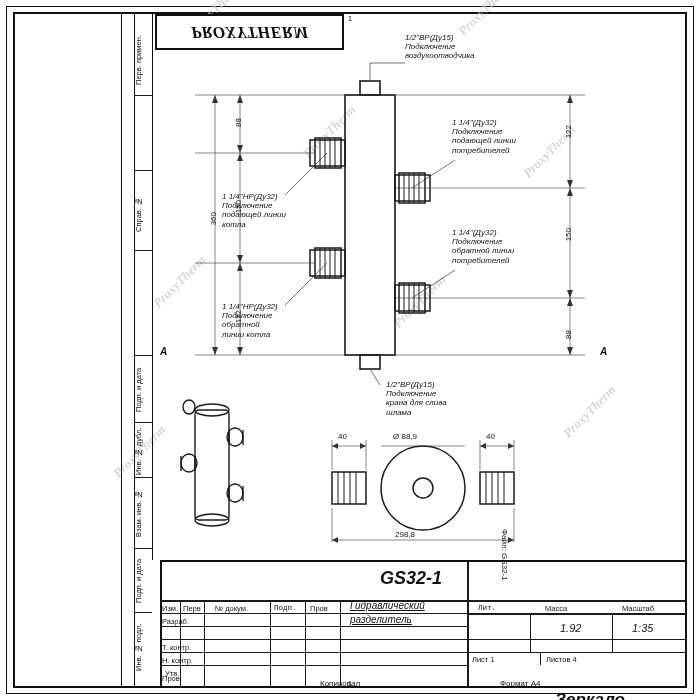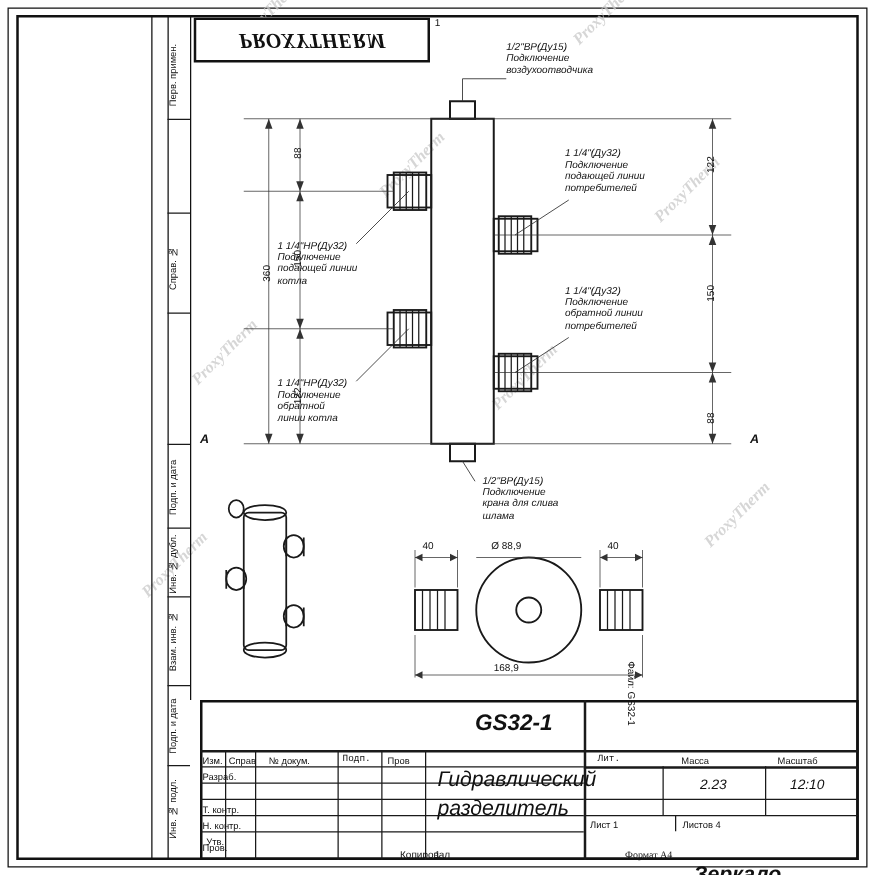--- a/index.html
+++ b/index.html
@@ -75,21 +75,21 @@
   <div class="sidecell" style="left:134px;top:425px;height:52px;">Инв. № дубл.</div>
   <div class="sidecell" style="left:134px;top:480px;height:66px;">Взам. инв. №</div>
   <div class="sidecell" style="left:134px;top:552px;height:58px;">Подп. и дата</div>
   <div class="sidecell" style="left:134px;top:616px;height:62px;">Инв. № подл.</div>
 
   <div class="txt ctr" style="left:340px;top:14px;width:20px;">1</div>
   <div class="txt ctr" style="left:340px;top:679px;width:20px;">1</div>
   <div class="txt" style="left:600px;top:346px;font-weight:bold;font-style:italic;font-size:10px;">A</div>
   <div class="txt" style="left:160px;top:346px;font-weight:bold;font-style:italic;font-size:10px;">A</div>
   <div class="txt" style="left:320px;top:679px;">Копировал</div>
-  <div class="txt" style="left:500px;top:679px;font-family:Liberation Serif, serif;">Формат A4</div>
+  <div class="txt" style="left:500px;top:679px;">Формат A4</div>
   <div class="txt" style="left:500px;top:529px;writing-mode:vertical-rl;">Файл: GS32-1</div>
 
   <div id="logo">
     <div id="logoTxt">PROXYTHERM</div>
   </div>
 
   <svg class="abs" style="left:155px;top:55px;" width="480" height="360">
     <g fill="none" stroke="#1a1a1a" stroke-width="1.6">
 
       <rect x="190" y="40" width="50" height="260"></rect>
@@ -266,21 +266,21 @@
       <polygon points="170,26 176,23 176,29"></polygon>
         <polygon points="204,26 198,23 198,29"></polygon>
       <polygon points="22,120 28,117 28,123"></polygon>
         <polygon points="204,120 198,117 198,123"></polygon>
     </g>
   </svg>
 
   <div class="txt" style="left:338px;top:432px;">40</div>
   <div class="txt" style="left:486px;top:432px;">40</div>
   <div class="txt" style="left:393px;top:432px;">Ø 88,9</div>
-  <div class="txt" style="left:395px;top:530px;">168,9</div>
+  <div class="txt" style="left:395px;top:530px;">298,8</div>
 
   <div id="tb">
 
     <div class="abs" style="left:0;top:0;width:527px;height:128px;border:2px solid #111;box-sizing:border-box;"></div>
 
     <div class="ln" style="left:0;top:40px;width:527px;height:1.5px;"></div>
     <div class="ln" style="left:0;top:53px;width:307px;height:1px;"></div>
     <div class="ln" style="left:0;top:66px;width:307px;height:1px;"></div>
     <div class="ln" style="left:0;top:79px;width:307px;height:1px;"></div>
     <div class="ln" style="left:0;top:92px;width:307px;height:1px;"></div>
@@ -294,39 +294,39 @@
     <div class="ln" style="left:44px;top:40px;width:1px;height:88px;"></div>
     <div class="ln" style="left:110px;top:40px;width:1px;height:88px;"></div>
     <div class="ln" style="left:145px;top:40px;width:1px;height:88px;"></div>
     <div class="ln" style="left:180px;top:40px;width:1px;height:88px;"></div>
     <div class="ln" style="left:307px;top:0;width:1.5px;height:128px;"></div>
     <div class="ln" style="left:370px;top:53px;width:1px;height:39px;"></div>
     <div class="ln" style="left:452px;top:53px;width:1px;height:39px;"></div>
     <div class="ln" style="left:380px;top:92px;width:1px;height:13px;"></div>
 
     <div class="tbtxt" style="left:2px;top:44px;">Изм.</div>
-    <div class="tbtxt" style="left:23px;top:44px;">Справ</div>
+    <div class="tbtxt" style="left:23px;top:44px;">Перв</div>
     <div class="tbtxt" style="left:55px;top:44px;">№ докум.</div>
     <div class="tbtxt" style="left:114px;top:44px;font-family:Liberation Mono, monospace;">Подп.</div>
     <div class="tbtxt" style="left:150px;top:44px;">Пров</div>
 
     <div class="tbtxt" style="left:318px;top:44px;font-family:Liberation Mono, monospace;">Лит.</div>
     <div class="tbtxt" style="left:385px;top:44px;">Масса</div>
     <div class="tbtxt" style="left:462px;top:44px;">Масштаб</div>
 
     <div class="tbtxt" style="left:2px;top:57px;">Разраб.</div>
     <div class="tbtxt" style="left:2px;top:70px;margin-top:44px;">Пров.</div>
     <div class="tbtxt" style="left:2px;top:83px;">Т. контр.</div>
     <div class="tbtxt" style="left:2px;top:96px;">Н. контр.</div>
     <div class="tbtxt" style="left:5px;top:109px;">Утв.</div>
 
-    <div class="tbtxt" style="left:400px;top:62px;font-style:italic;font-size:11px;">2.23</div>
-    <div class="tbtxt" style="left:472px;top:62px;font-style:italic;font-size:11px;">12:10</div>
+    <div class="tbtxt" style="left:400px;top:62px;font-style:italic;font-size:11px;">1.92</div>
+    <div class="tbtxt" style="left:472px;top:62px;font-style:italic;font-size:11px;">1:35</div>
     <div class="tbtxt" style="left:312px;top:95px;">Лист 1</div>
     <div class="tbtxt" style="left:386px;top:95px;">Листов 4</div>
     <div class="tbbig" style="left:395px;top:106px;font-size:17px;margin-top:24px;">Зеркало</div>
 
     <div class="tbbig" style="left:220px;top:8px;font-size:18px;">GS32-1</div>
-    <div class="tbbig" style="left:190px;top:53px;font-size:17px;white-space:pre;line-height:1.35;font-weight:normal;">Гидравлический
+    <div class="tbbig" style="left:190px;top:39px;font-size:10px;white-space:pre;line-height:1.35;font-weight:normal;text-decoration:underline;">Гидравлический
 разделитель</div>
   </div>
 
 </div>
 
 </body></html>

